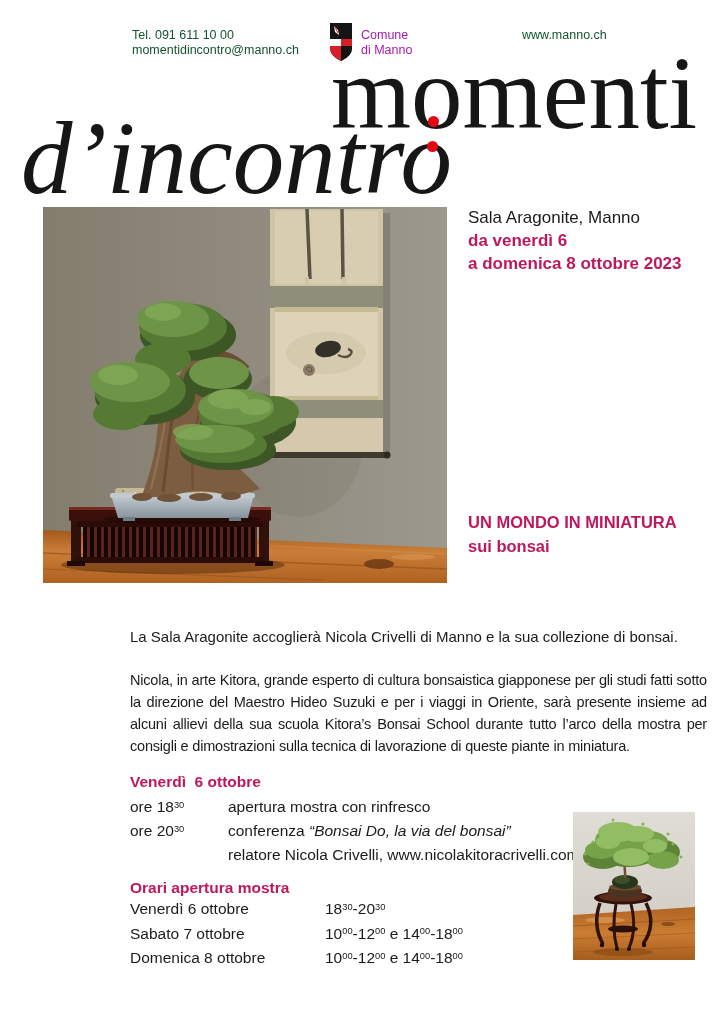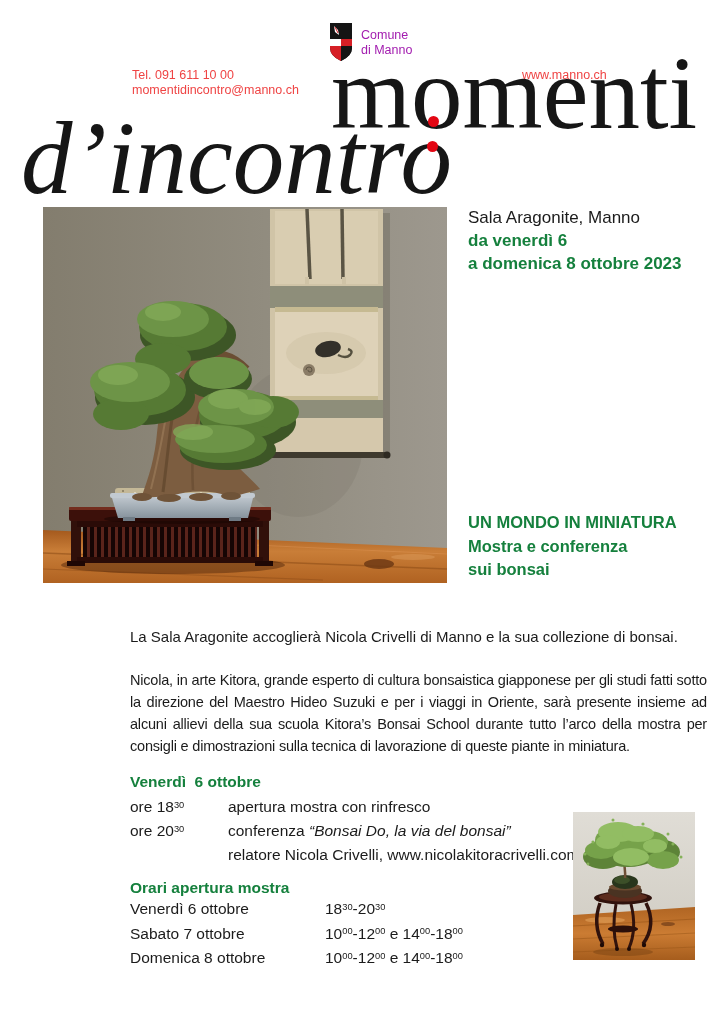--- a/index.html
+++ b/index.html
@@ -1,29 +1,29 @@
 <!DOCTYPE html>
 <html><head>
 <meta charset="utf-8">
 <style>
   html,body{margin:0;padding:0;background:#fff;}
   .page{position:relative;width:724px;height:1024px;background:#ffffff;overflow:hidden;
         font-family:"Liberation Sans",sans-serif;color:#1b1b1b;}
   .abs{position:absolute;}
   
-  .hdr-gray{font-size:12.5px;line-height:14.5px;color:#ef4444;margin-top:40px;}
+  .hdr-gray{font-size:12.5px;line-height:14.5px;color:#14532d;}
   .hdr-black{font-size:12.5px;line-height:14.5px;color:#a21caf;}
   
   .logo-word{font-family:"Liberation Serif",serif;color:#161616;line-height:1;white-space:nowrap;}
   .logo-top{left:331px;top:42px;font-size:103px;}
   .logo-bottom{left:21px;top:107px;font-size:103px;font-style:italic;}
   .logo-dot{width:11px;height:11px;border-radius:50%;z-index:3;}
   
   .venue-block{left:468px;top:206px;font-size:17px;line-height:23px;}
-  .red{color:#15803d;}
+  .red{color:#be185d;}
   .b{font-weight:bold;}
   .title-block{left:468px;top:511px;font-size:16.5px;line-height:23.5px;font-weight:bold;}
   
   .intro{left:130px;top:628px;font-size:15px;white-space:nowrap;}
   .desc{left:130px;top:669px;width:577px;font-size:14.5px;line-height:22px;
         text-align:justify;letter-spacing:-0.2px;}
   .sec-head{font-size:15.5px;font-weight:bold;white-space:pre;}
   .rows{font-size:15.5px;}
   .prog-rows{left:130px;top:796px;line-height:22px;}
   .hours-rows{left:130px;top:898px;line-height:21.5px;}
@@ -211,21 +211,20 @@
   </svg>
 
   <div class="abs venue-block">
     <div>Sala Aragonite, Manno</div>
     <div class="red b">da venerdì 6</div>
     <div class="red b">a domenica 8 ottobre 2023</div>
   </div>
 
   <div class="abs title-block red">
     <div>UN MONDO IN MINIATURA</div>
-    <div>Mostra e conferenza</div>
     <div>sui bonsai</div>
   </div>
 
   <div class="abs intro">La Sala Aragonite accoglierà Nicola Crivelli di Manno e la sua collezione di bonsai.</div>
   <div class="abs desc">Nicola, in arte Kitora, grande esperto di cultura bonsaistica giapponese per gli studi fatti sotto la direzione del Maestro Hideo Suzuki e per i viaggi in Oriente, sarà presente insieme ad alcuni allievi della sua scuola Kitora’s Bonsai School durante tutto l’arco della mostra per consigli e dimostrazioni sulla tecnica di lavorazione di queste piante in miniatura.</div>
 
   <div class="abs sec-head red" style="left:130px;top:773px;">Venerdì  6 ottobre</div>
   <div class="abs rows prog-rows">
       <div class="prog-row"><span class="prog-time">ore 18<span class="sup">30</span></span><span class="prog-text">apertura mostra con rinfresco</span></div>
       <div class="prog-row"><span class="prog-time">ore 20<span class="sup">30</span></span><span class="prog-text">conferenza <em>“Bonsai Do, la via del bonsai”</em></span></div>

